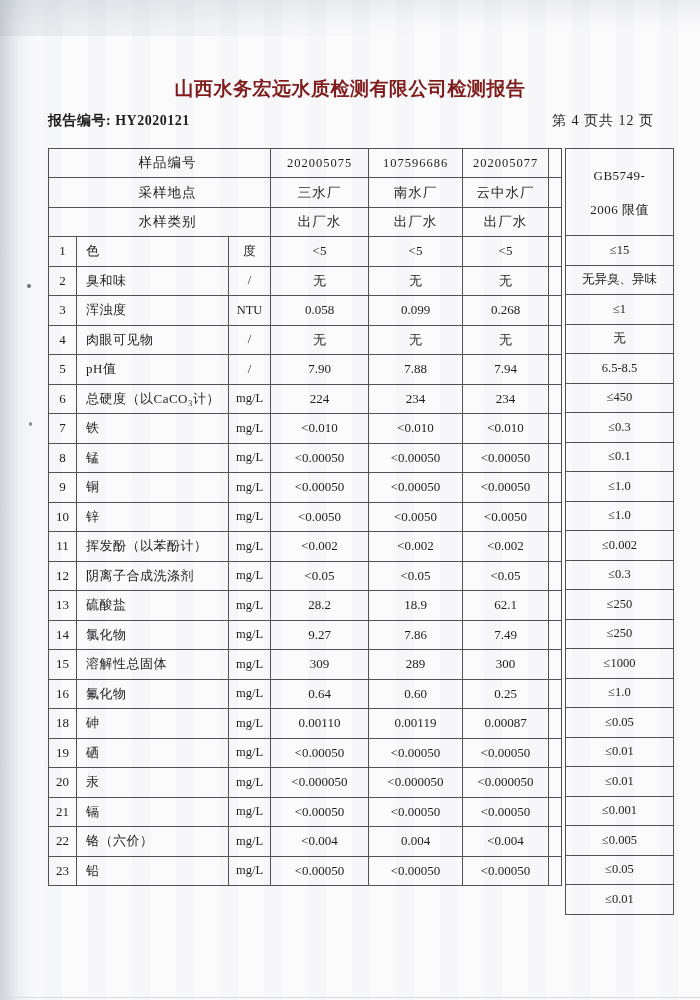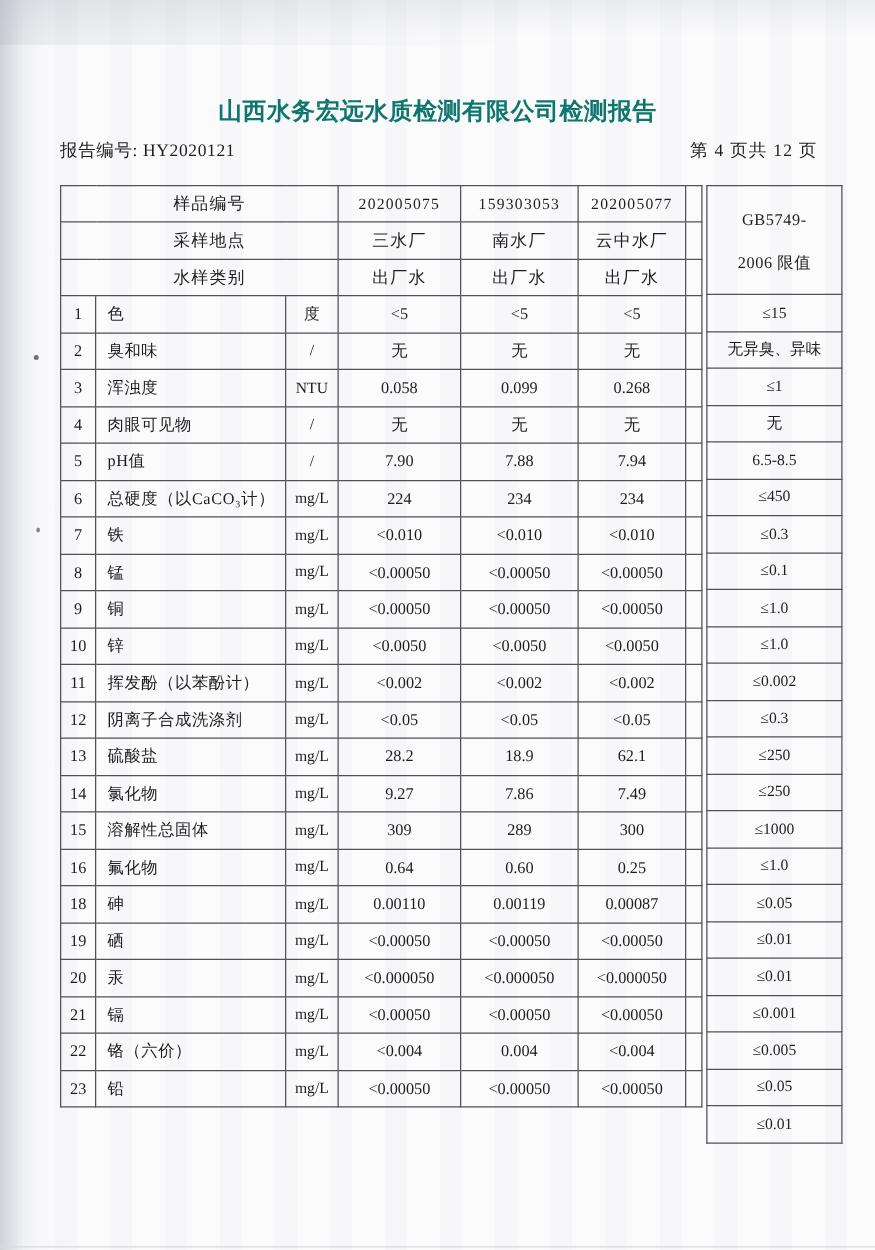--- a/index.html
+++ b/index.html
@@ -31,28 +31,28 @@
   }
   .scan-bottom{position:absolute;left:0;right:0;bottom:2px;height:1px;background:#d7dade;}
   .speck{position:absolute;background:#6f7278;border-radius:50%;}
   .s1{left:27px;top:284px;width:4px;height:4px;}
   .s2{left:29px;top:422px;width:3px;height:4px;background:#85888e;}
 
   .title{
     position:absolute;top:76px;left:0;width:700px;margin:0;
     text-align:center;
     font-family:"Liberation Sans","DejaVu Sans",sans-serif;
-    font-weight:bold;font-size:19px;letter-spacing:.5px;color:#0f766e;
+    font-weight:bold;font-size:19px;letter-spacing:.5px;color:#7f1d1d;
   }
   .meta{
     position:absolute;top:112px;left:48px;width:606px;
     display:flex;justify-content:space-between;align-items:baseline;
     font-size:14px;
   }
-  .report-no{font-weight:normal;letter-spacing:.5px;}
+  .report-no{font-weight:bold;letter-spacing:.5px;}
   .page-indicator{font-size:14px;letter-spacing:1px;}
 
   table{border-collapse:collapse;table-layout:fixed;}
   td{border:1px solid #515156;padding:0;vertical-align:middle;font-size:13px;overflow:hidden;white-space:nowrap;}
 
   .main{position:absolute;left:48px;top:148px;width:513px;}
   .main .hrow td{height:28.4px;text-align:center;font-size:13.5px;letter-spacing:1px;}
   .main .drow td{height:28.5px;text-align:center;}
   .c-label{text-align:center;padding-left:16px;}
   .c-name{text-align:left !important;padding-left:9px !important;letter-spacing:.5px;}
@@ -94,21 +94,21 @@
         <col style="width:42px">
       <col style="width:98px">
         <col style="width:94px">
         <col style="width:86px">
         <col style="width:13px">
     </colgroup>
     <tbody>
       <tr class="hrow">
         <td colspan="3" class="c-label">样品编号</td>
         <td class="c-num">202005075</td>
-        <td class="c-num">159303053</td>
+        <td class="c-num">107596686</td>
         <td class="c-num">202005077</td>
         <td class="strip"></td>
       </tr>
       <tr class="hrow">
         <td colspan="3" class="c-label">采样地点</td>
         <td>三水厂</td>
         <td>南水厂</td>
         <td>云中水厂</td>
         <td class="strip"></td>
       </tr>

